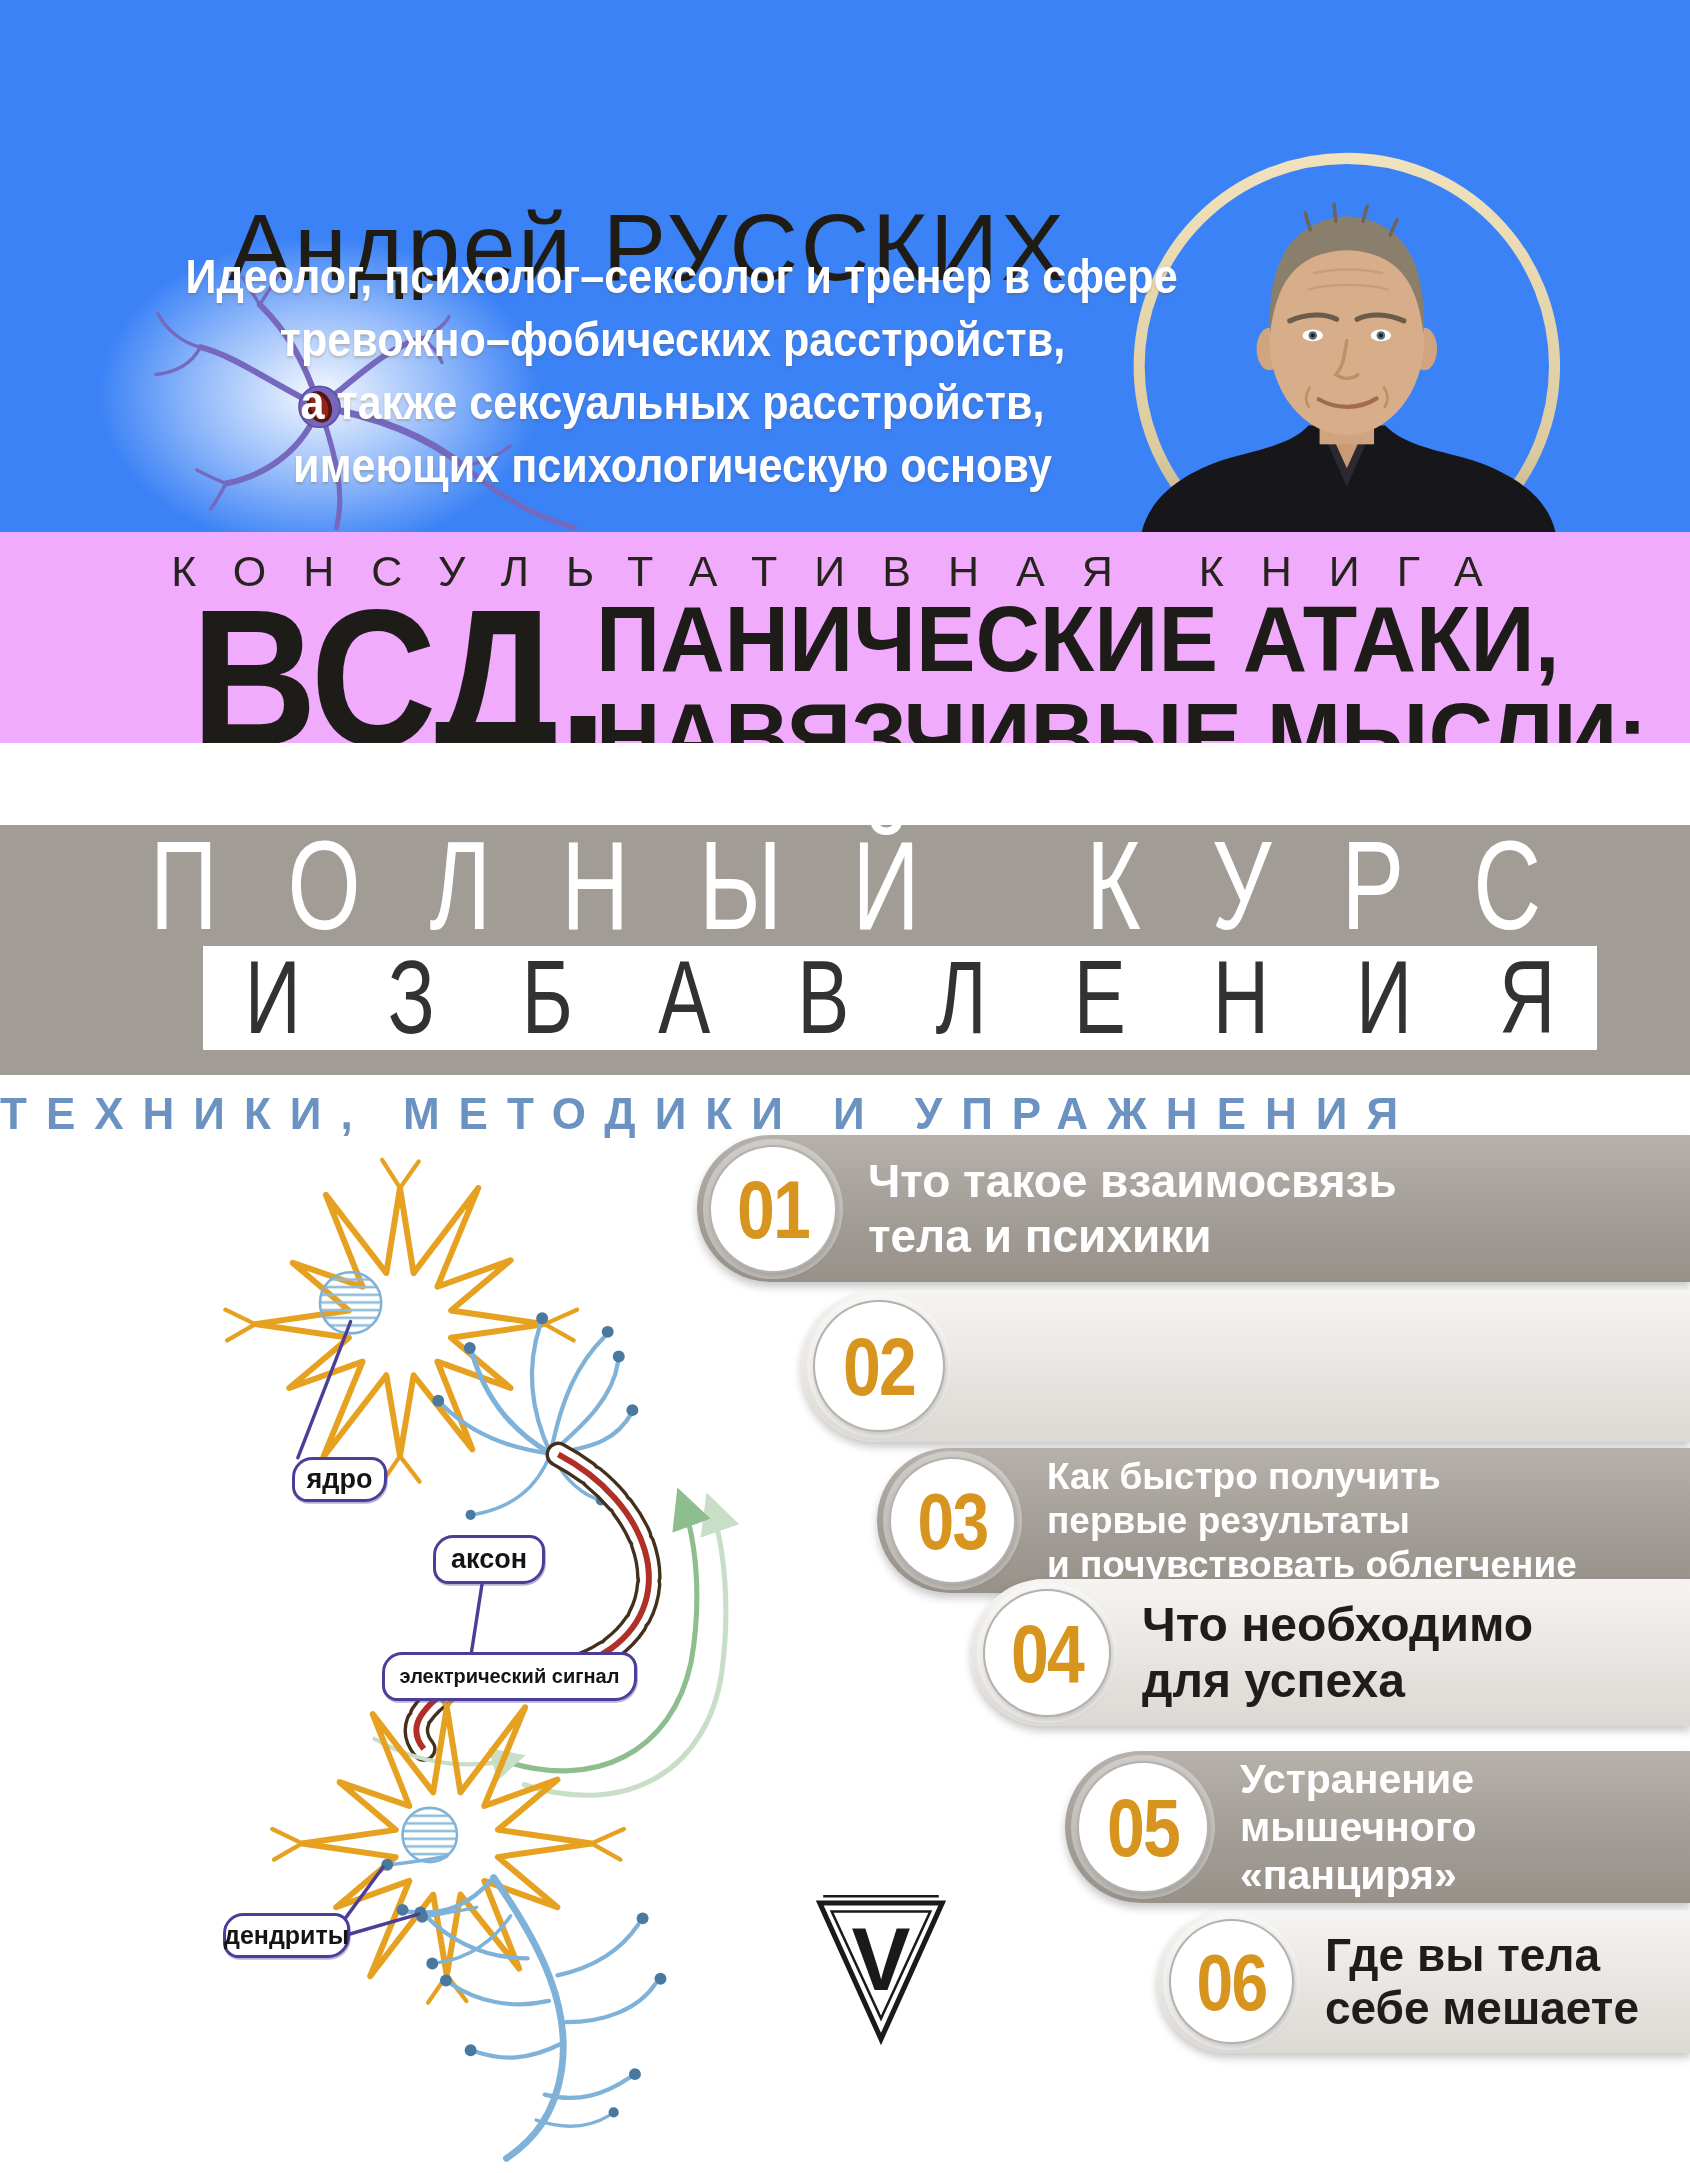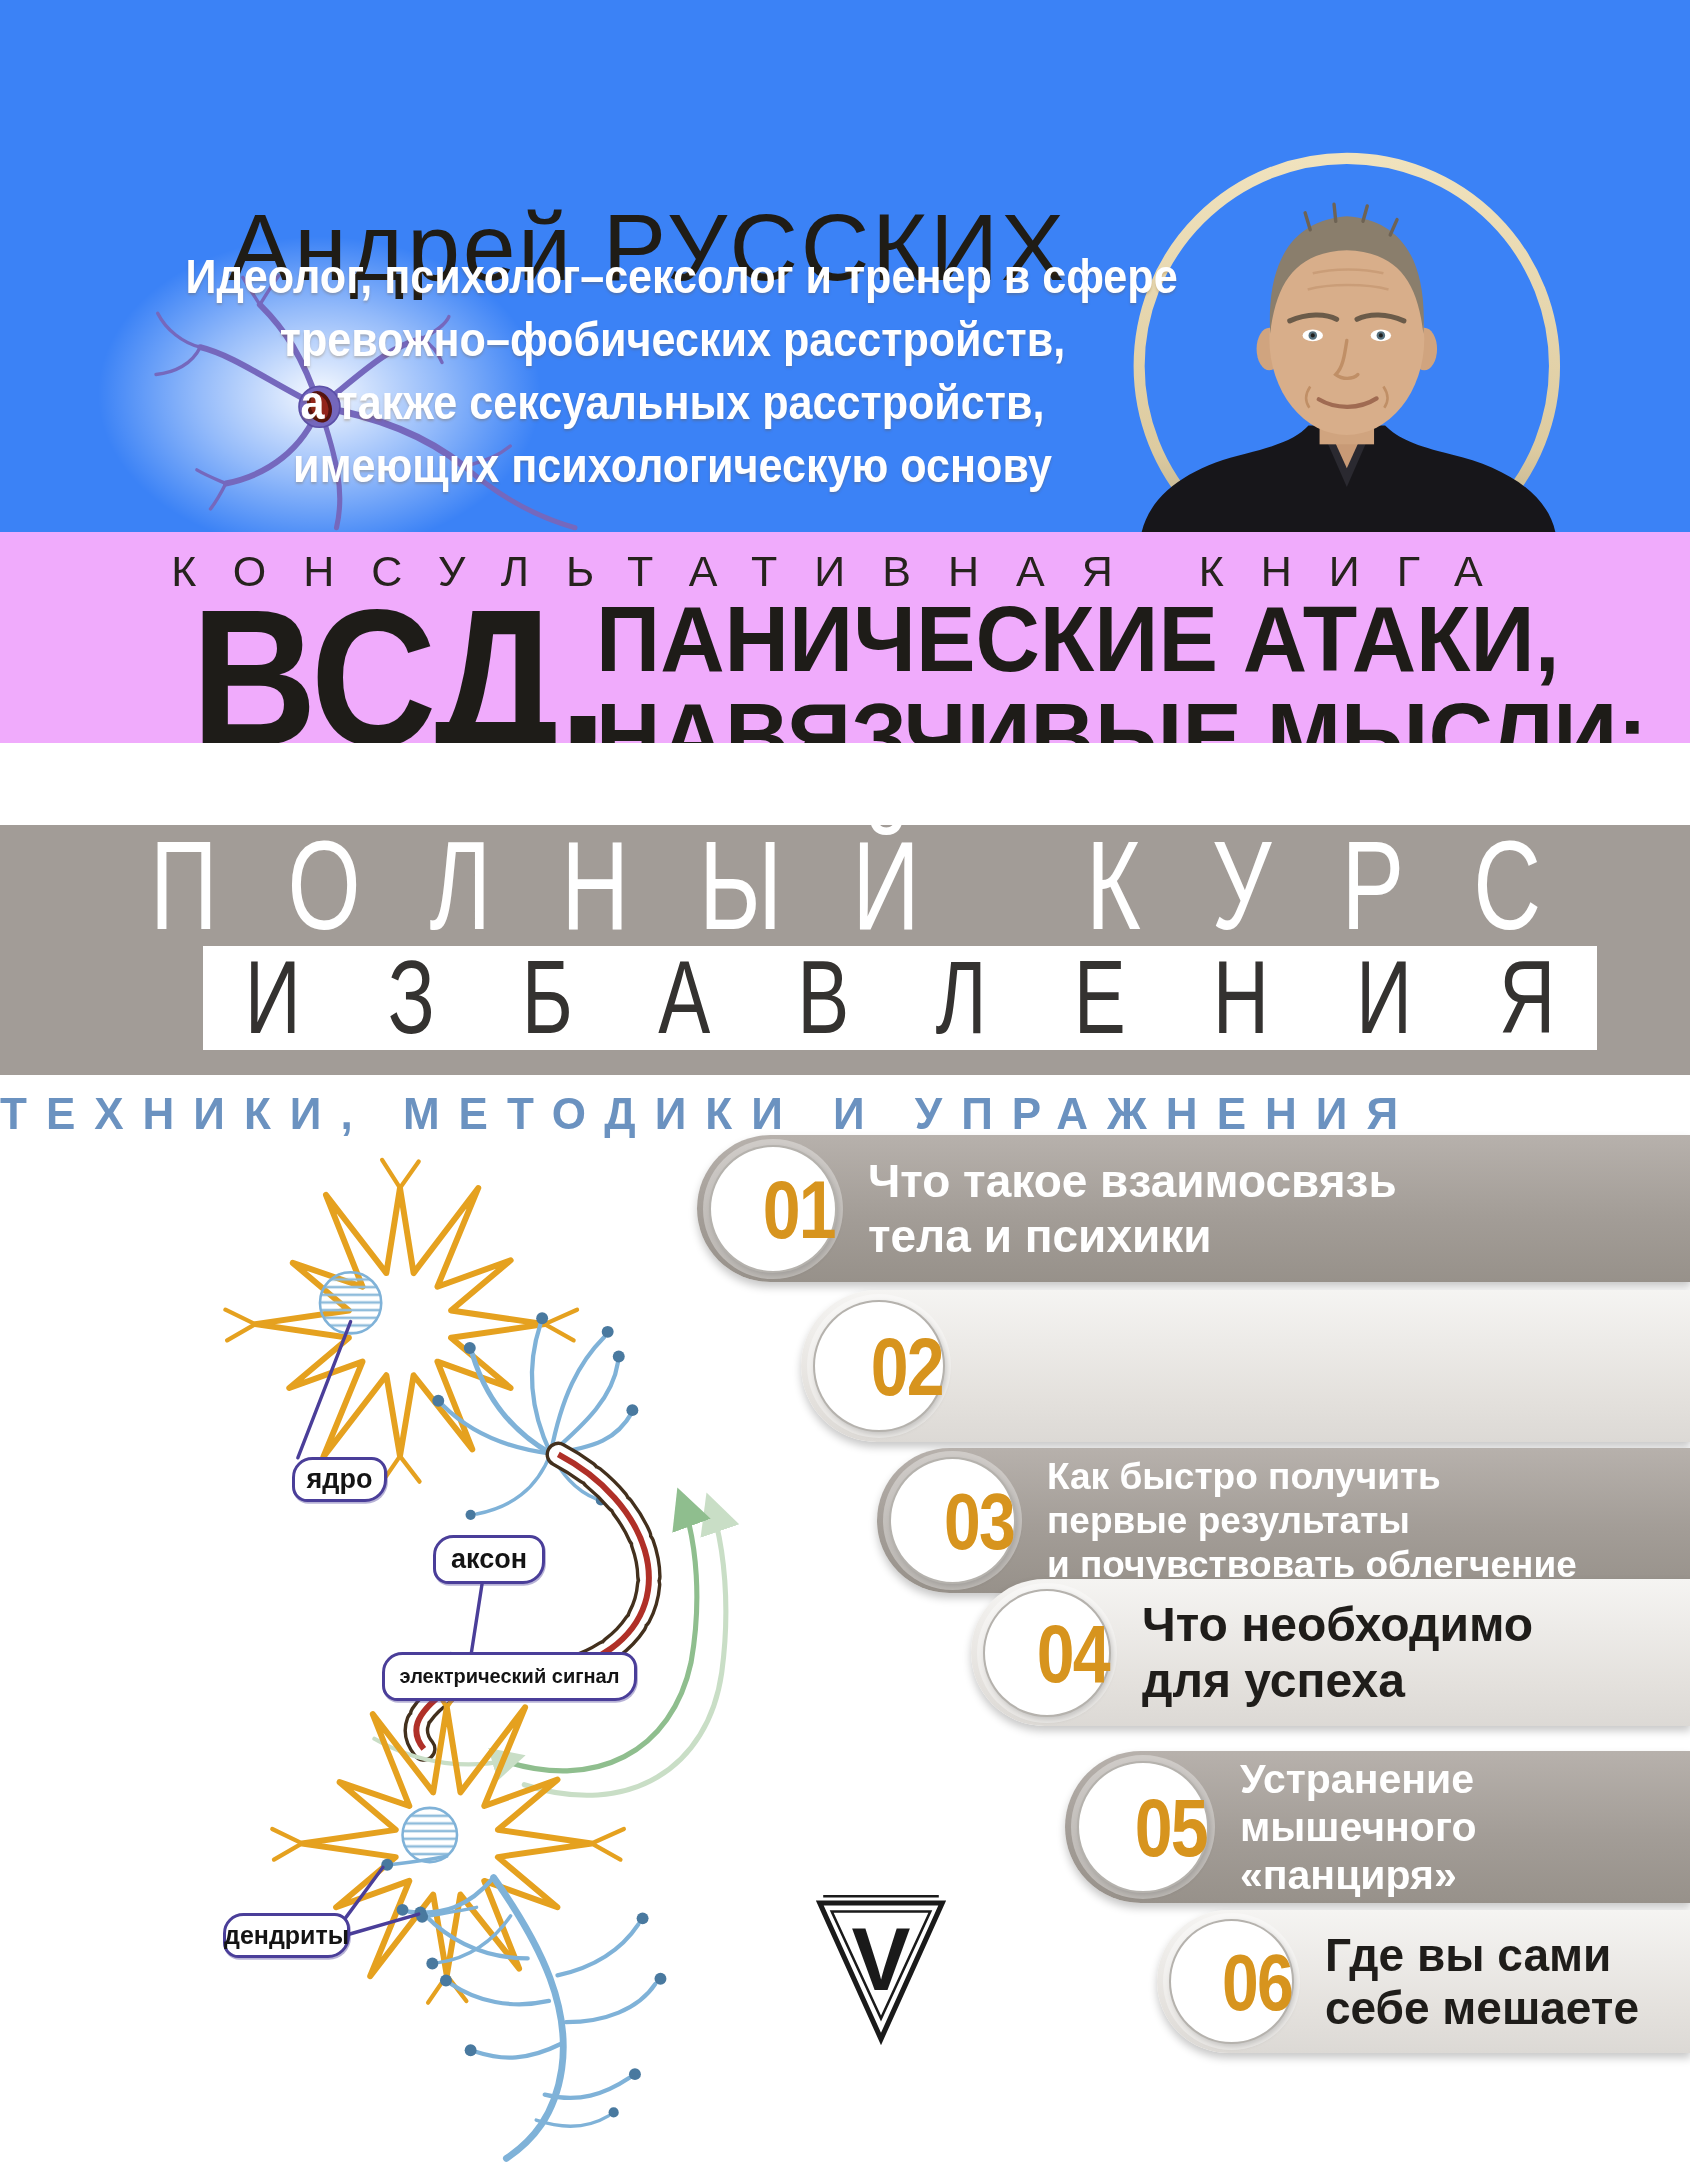--- a/index.html
+++ b/index.html
@@ -38,21 +38,21 @@
   
   .tagline{position:absolute;left:0;top:1089px;width:100%;font-size:44px;font-weight:700;
            letter-spacing:19px;color:#6b92c0;white-space:nowrap;}
 
   
   .bar{position:absolute;right:0;border-radius:102px 0 0 102px;display:flex;align-items:center;
        box-shadow:0 5.1px 8.5px rgba(0,0,0,.22);}
   .bar.dark{background:linear-gradient(180deg,#b7b1ac 0%,#a39d97 55%,#97918a 100%);color:#ffffff;}
   .bar.light{background:linear-gradient(180deg,#f5f4f2 0%,#e4e1dd 70%,#dcd9d5 100%);color:#1f1d1a;}
   .circle{flex:0 0 auto;margin-left:12px;border-radius:50%;background:#ffffff;
-          display:flex;align-items:center;justify-content:flex-end;
+          display:flex;align-items:center;justify-content:center;
           border:2.6px solid rgba(120,114,106,.55);
           box-shadow:0 0 0 6px rgba(255,255,255,.35),1.7px 2.6px 5.1px rgba(0,0,0,.25);}
   .num{color:#d7941e;font-weight:700;transform:scaleY(1.2);letter-spacing:-1.7px;}
   .bar-text{margin-left:31px;font-weight:bold;}
   .bar-text div{white-space:nowrap;}
 
   
   .dlabel{position:absolute;background:#ffffff;border:3.4px solid #4a3e99;display:flex;align-items:center;
           justify-content:center;font-weight:700;color:#141414;border-radius:20.4px 15.3px 22px 15.3px;
           box-shadow:0.9px 1.7px 0 rgba(74,62,153,.4);}
@@ -331,21 +331,21 @@
         <div>мышечного</div>
         <div>«панциря»</div>
       </div>
     </div>
 
     <div class="bar light" style="top:1910px;left:1157px;height:143px;">
       <div class="circle" style="width:121px;height:121px;">
         <span class="num" style="font-size:66px;">06</span>
       </div>
       <div class="bar-text" style="font-size:46px;line-height:53px;">
-        <div>Где вы сами</div>
+        <div>Где вы тела</div>
         <div>себе мешаете</div>
       </div>
     </div>
   </section>
 
   <svg class="abs" style="left:813px;top:1889px;" width="136" height="158" viewBox="0 0 160 185">
     <g stroke="#1a1a1a" fill="none">
       <path d="M12,8 H148" stroke-width="3"></path>
       <path d="M8,16 L152,16 L80,176 Z" stroke-width="6"></path>
       <path d="M22,26 L80,152 L138,26 Z" stroke-width="3"></path>

